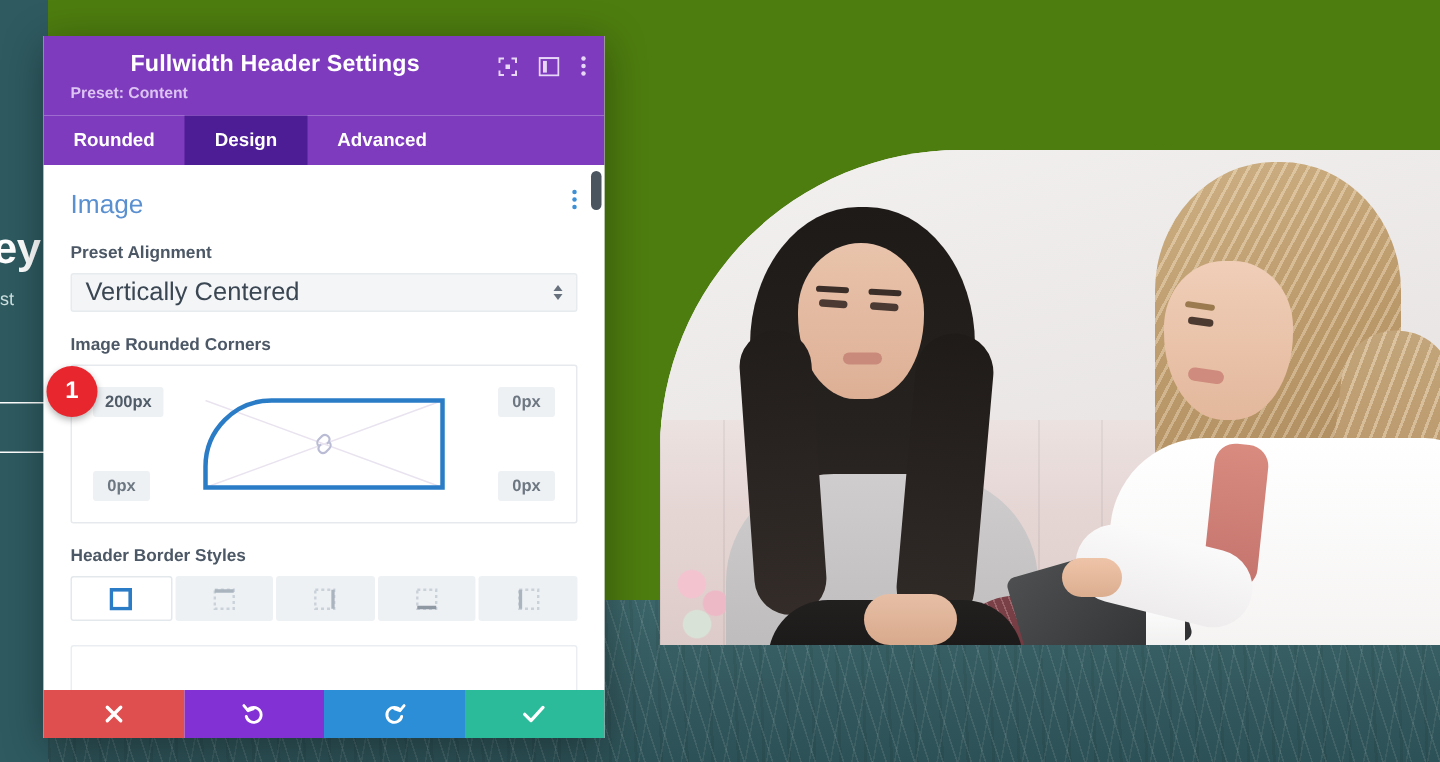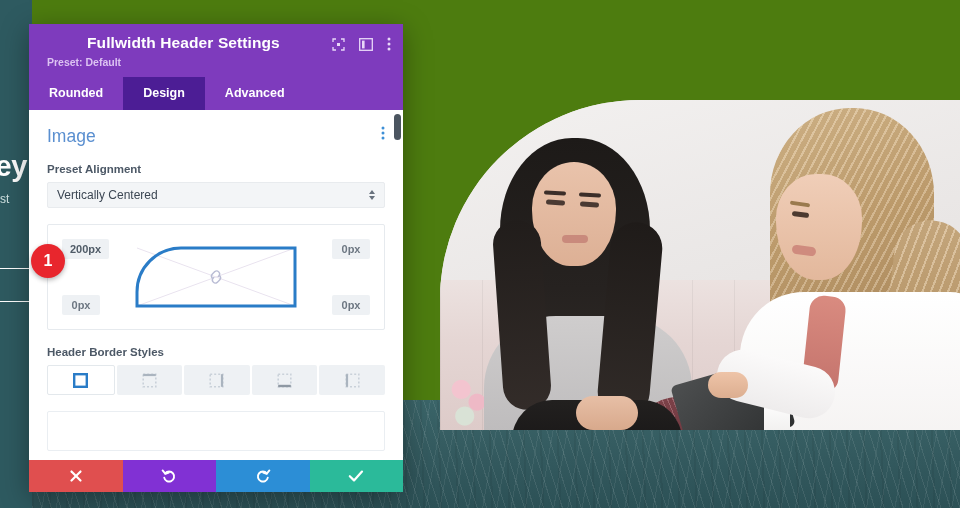--- a/index.html
+++ b/index.html
@@ -296,21 +296,21 @@
   .select-box {
     height: 26px;
     background: #f3f5f7;
     border: 1px solid #e8ebee;
     border-radius: 2px;
     display: flex;
     align-items: center;
     padding: 0 9px;
     position: relative;
   }
-  .select-box .sel-val { font-size: 12px; color: #3b4653; }
+  .select-box .sel-val { font-size: 17px; color: #3b4653; }
   .select-arrows {
     position: absolute; right: 9px; top: 50%;
     transform: translateY(-50%);
     display: flex; flex-direction: column; gap: 2px;
   }
   .sa-up, .sa-dn { width:0; height:0; border-left:3.5px solid transparent; border-right:3.5px solid transparent; }
   .sa-up { border-bottom: 4px solid #67717d; }
   .sa-dn { border-top: 4px solid #67717d; }
 
   
@@ -472,21 +472,21 @@
     <div id="site-heading">ney</div>
     <div id="site-sub">st</div>
     <div id="site-button">nt</div>
   </div>
 </div>
 
 <div id="settings-modal">
 
   <div id="modal-header">
     <div id="modal-title">Fullwidth Header Settings</div>
-    <div id="modal-preset">Preset: Default</div>
+    <div id="modal-preset">Preset: Content</div>
 
     <div id="header-icons">
       <span class="hdr-ico">
         <svg width="13" height="13" viewBox="0 0 13 13">
           <g fill="none" stroke="#e8d8f8" stroke-width="1.3">
             <path d="M1 4V1h3M12 4V1H9M1 9v3h3M12 9v3H9"></path>
           </g>
           <rect x="5" y="5" width="3" height="3" fill="#e8d8f8"></rect>
         </svg>
       </span>
@@ -530,20 +530,21 @@
       <div class="select-box">
         <span class="sel-val">Vertically Centered</span>
         <span class="select-arrows">
           <span class="sa-up"></span>
             <span class="sa-dn"></span>
         </span>
       </div>
     </div>
 
     <div class="field-block">
+      <div class="field-label">Image Rounded Corners</div>
       <div id="radius-widget">
 
         <div class="r-input filled r-tl">200px</div>
         <div class="r-input r-tr">0px</div>
         <div class="r-input r-bl">0px</div>
         <div class="r-input r-br">0px</div>
 
         <svg id="radius-preview" viewBox="0 0 162 62">
           <line x1="2" y1="2" x2="160" y2="60" stroke="#e9e3ef" stroke-width="1"></line>
           <line x1="160" y1="2" x2="2" y2="60" stroke="#e9e3ef" stroke-width="1"></line>

